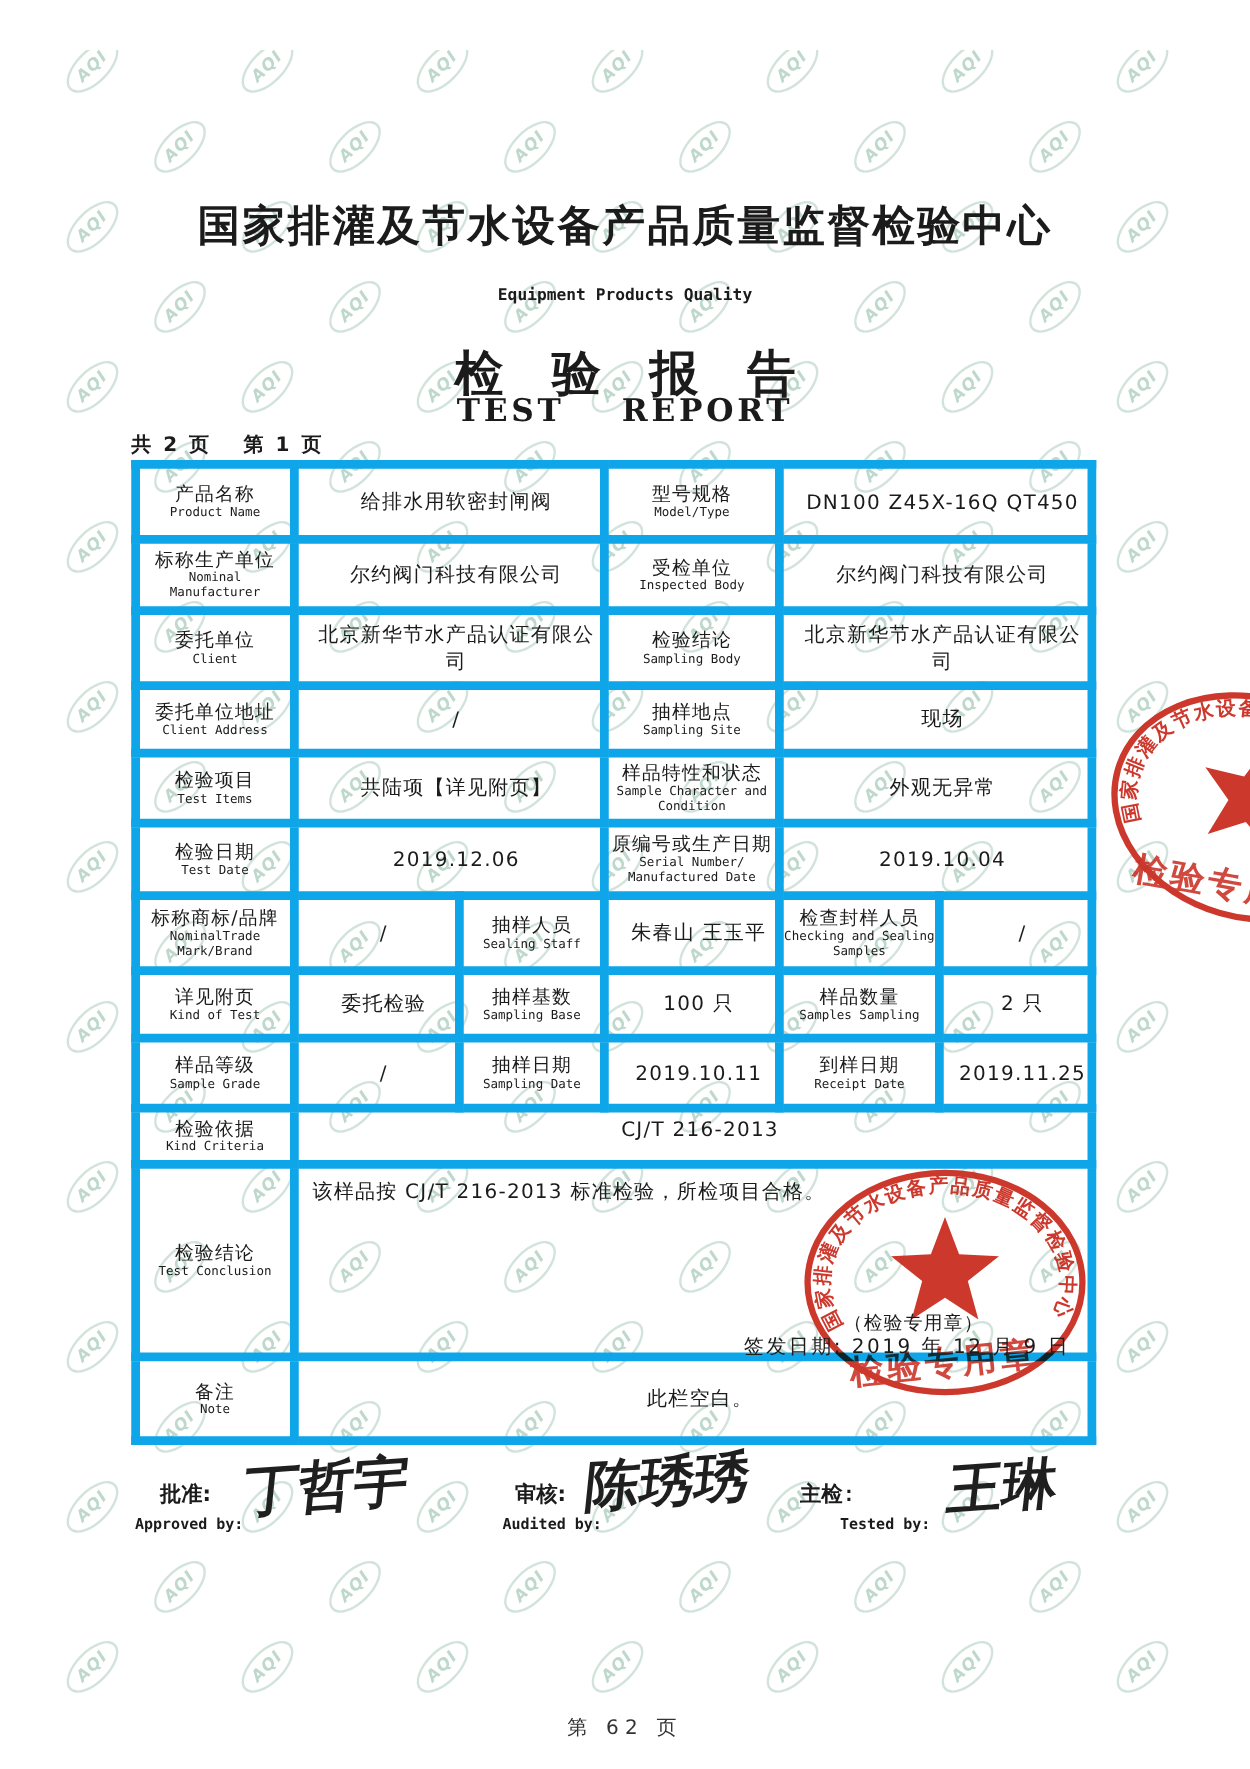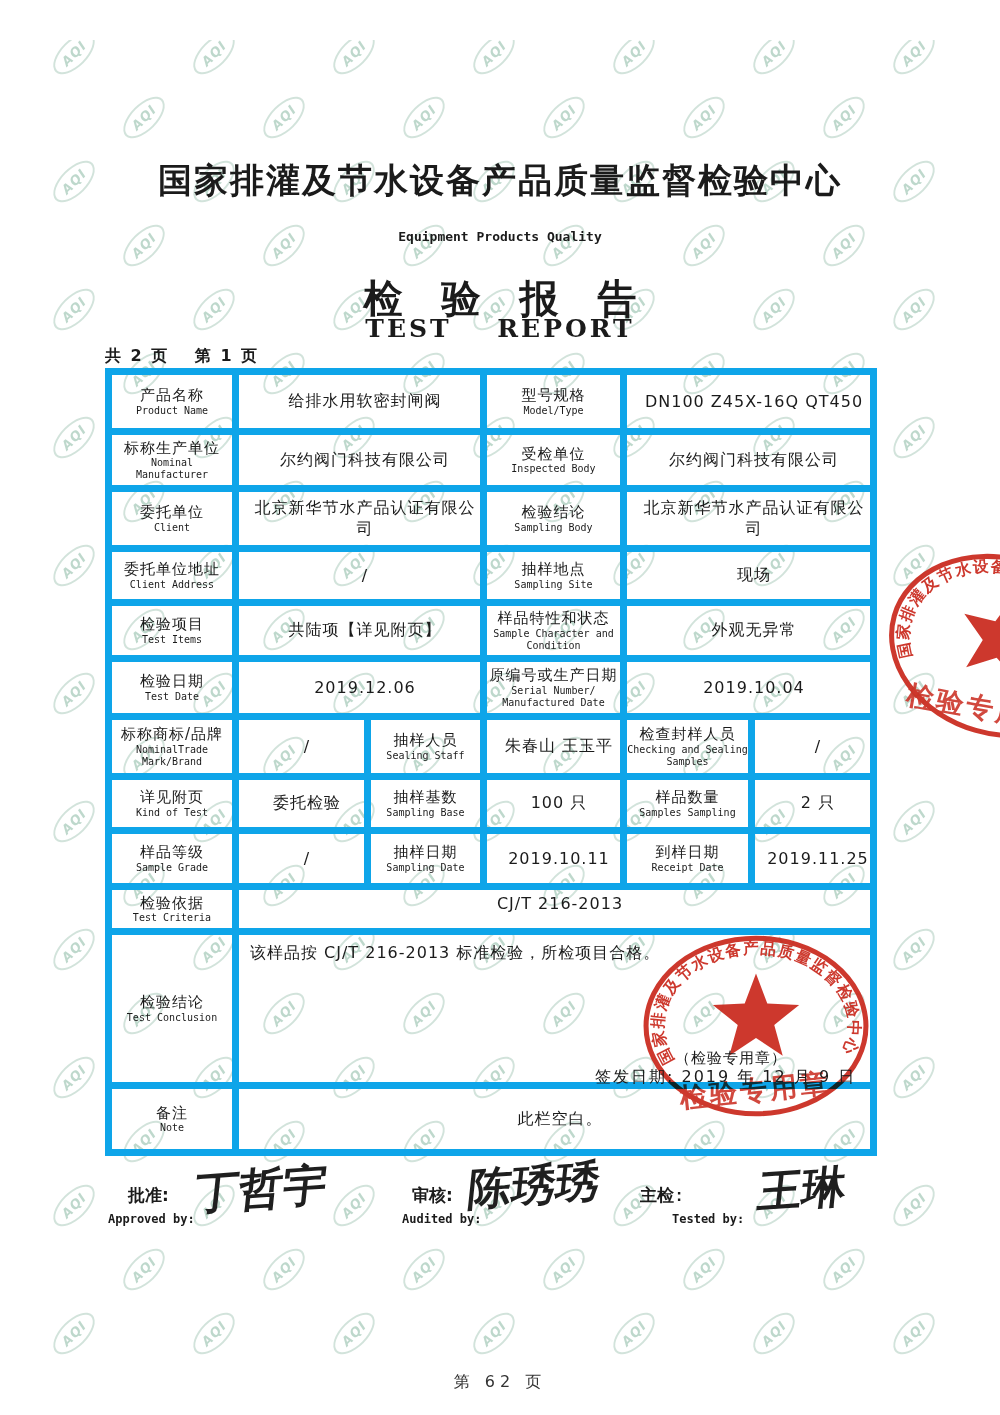--- a/index.html
+++ b/index.html
@@ -353,21 +353,21 @@
         <td class="lab">
           <div class="cn">到样日期</div>
           <div class="en">Receipt Date</div>
             </td>
         <td class="val">2019.11.25</td>
       </tr>
 
       <tr style="height:45px">
         <td class="lab">
           <div class="cn">检验依据</div>
-          <div class="en">Test  Criteria</div>
+          <div class="en">Kind  Criteria</div>
             </td>
         <td class="val" colspan="5" style="vertical-align:top; padding-top:4px;">CJ/T 216-2013</td>
       </tr>
 
       <tr style="height:154px">
         <td class="lab">
           <div class="cn">检验结论</div>
           <div class="en">Test Conclusion</div>
             </td>
         <td class="concl" colspan="5">

